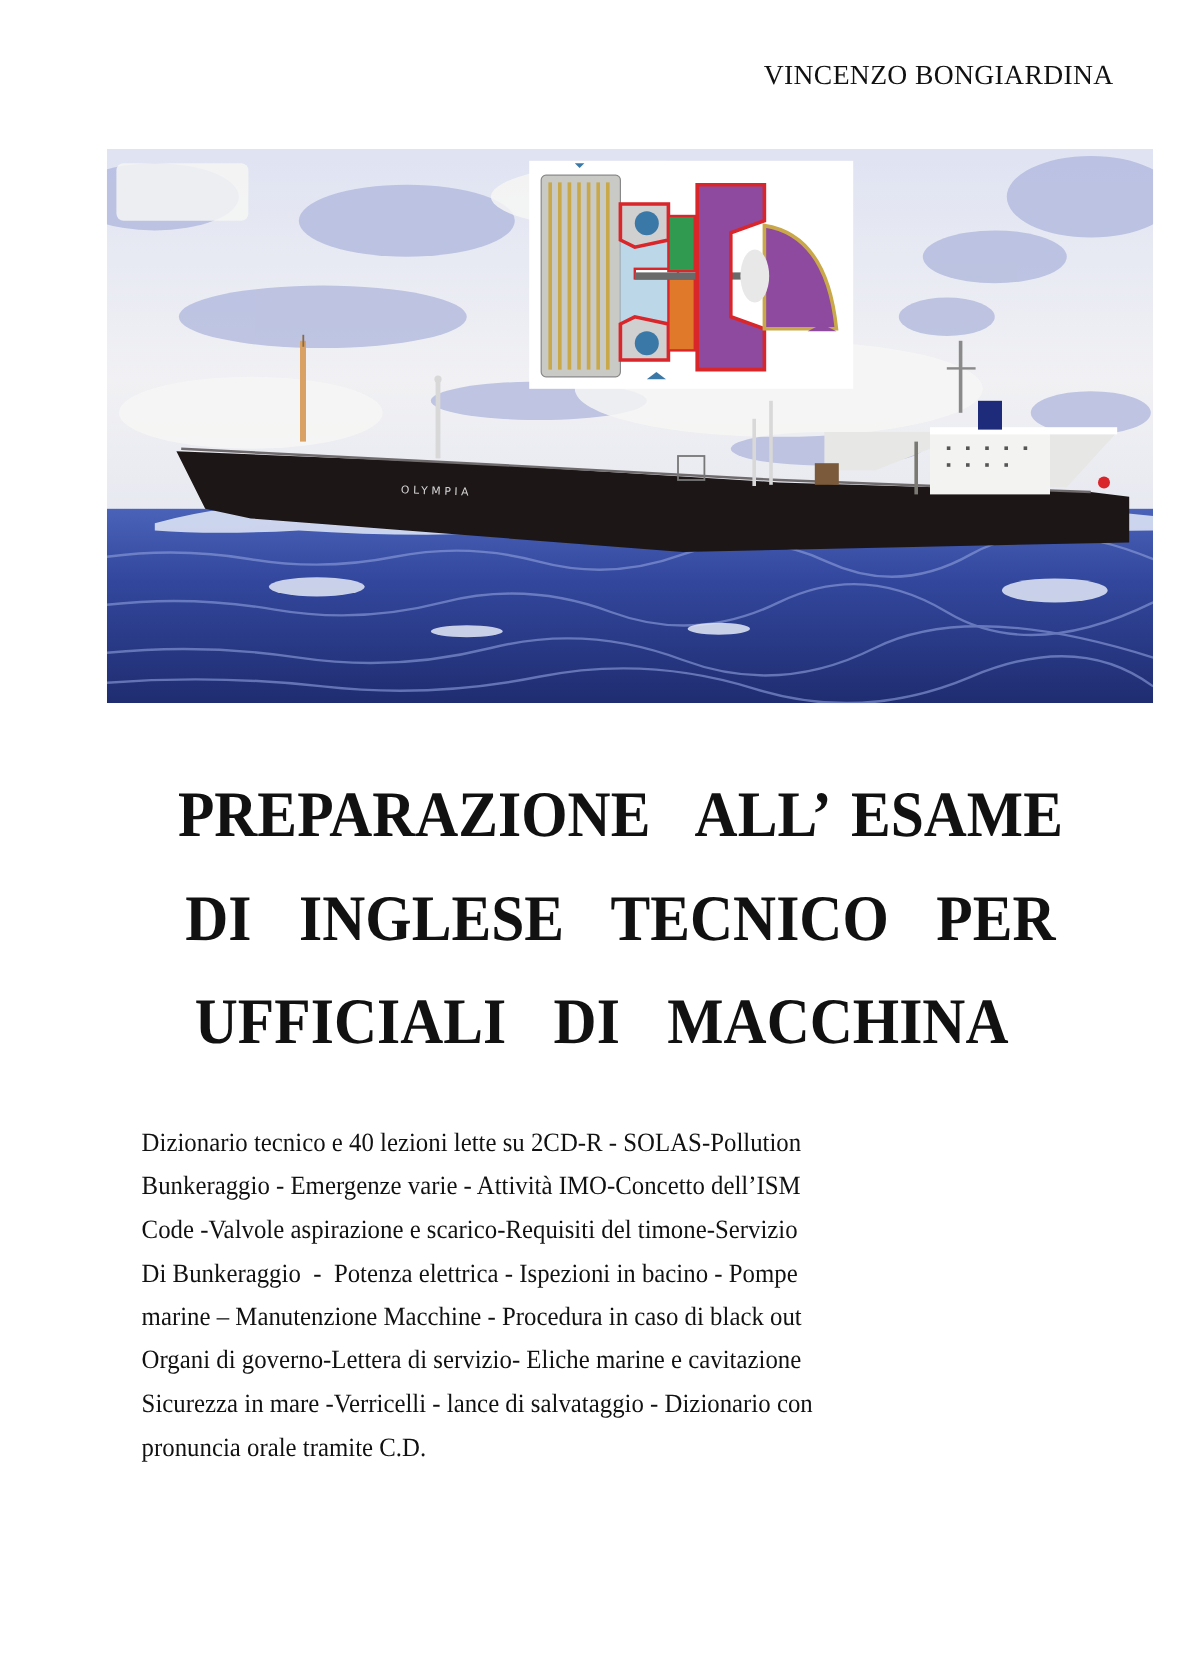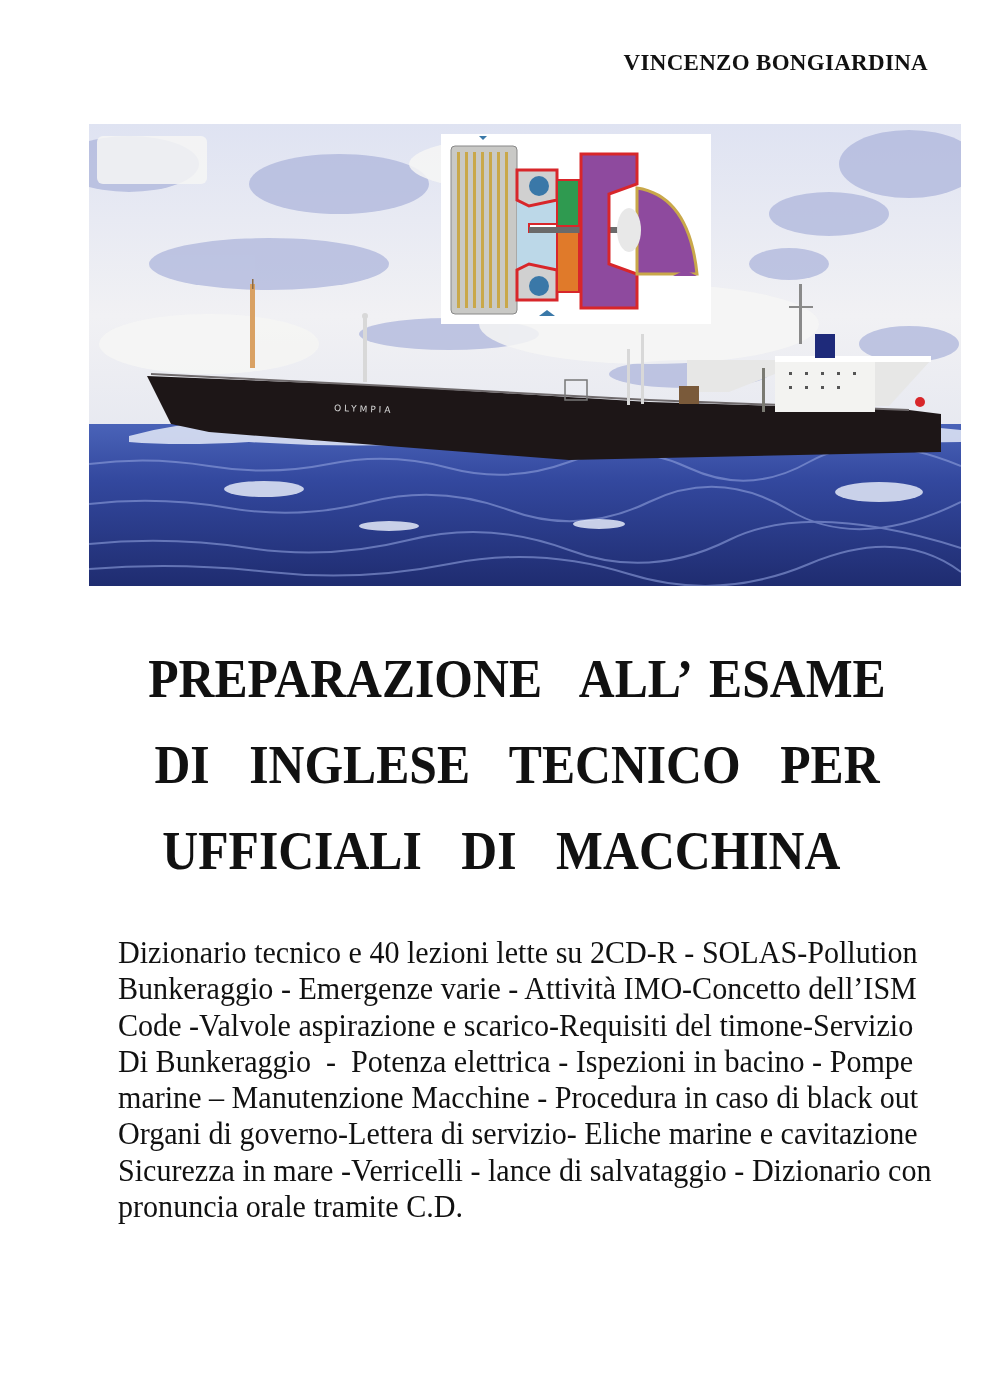--- a/index.html
+++ b/index.html
@@ -1,34 +1,34 @@
 <!DOCTYPE html>
 <html><head>
   <meta charset="utf-8">
   <style>
     html, body { margin: 0; padding: 0; background: #ffffff; }
     body { width: 1000px; height: 1389px; position: relative; overflow: hidden;
            font-family: "Liberation Serif", "DejaVu Serif", serif; color: #111; }
 
-    .author { position: absolute; top: 50px; right: 72px; font-weight: bold;
+    .author { position: absolute; top: 50px; right: 72px; font-weight: normal;
               font-size: 23px; letter-spacing: 0.3px; color: #111; }
 
     .cover-art { position: absolute; left: 89px; top: 124px; width: 872px; height: 462px; overflow: hidden; }
     .cover-art svg { display: block; width: 100%; height: 100%; }
 
     .title { position: absolute; left: 0; top: 636px; width: 1000px; text-align: center;
              font-weight: bold; font-size: 54px; line-height: 86px; color: #111;
              transform: scaleX(0.92); transform-origin: 517px 0; word-spacing: 8px; }
     .title div { white-space: pre; }
     .title .l1 { margin-left: 34px; }
     .title .l2 { margin-left: 34px; }
     .title .l3 { margin-left: 0px; }
 
     .description { position: absolute; left: 118px; top: 934px; width: 830px;
-                   font-size: 32px; line-height: 36.3px; color: #111; }
+                   font-size: 22px; line-height: 36.3px; color: #111; }
     .description div { white-space: pre; transform: scaleX(0.94); transform-origin: 0 0; }
   </style>
 </head>
 <body>
 
 <div class="author">VINCENZO BONGIARDINA</div>
 
 <div class="cover-art">
   <svg viewBox="0 0 872 462" preserveAspectRatio="none">
     <defs>

